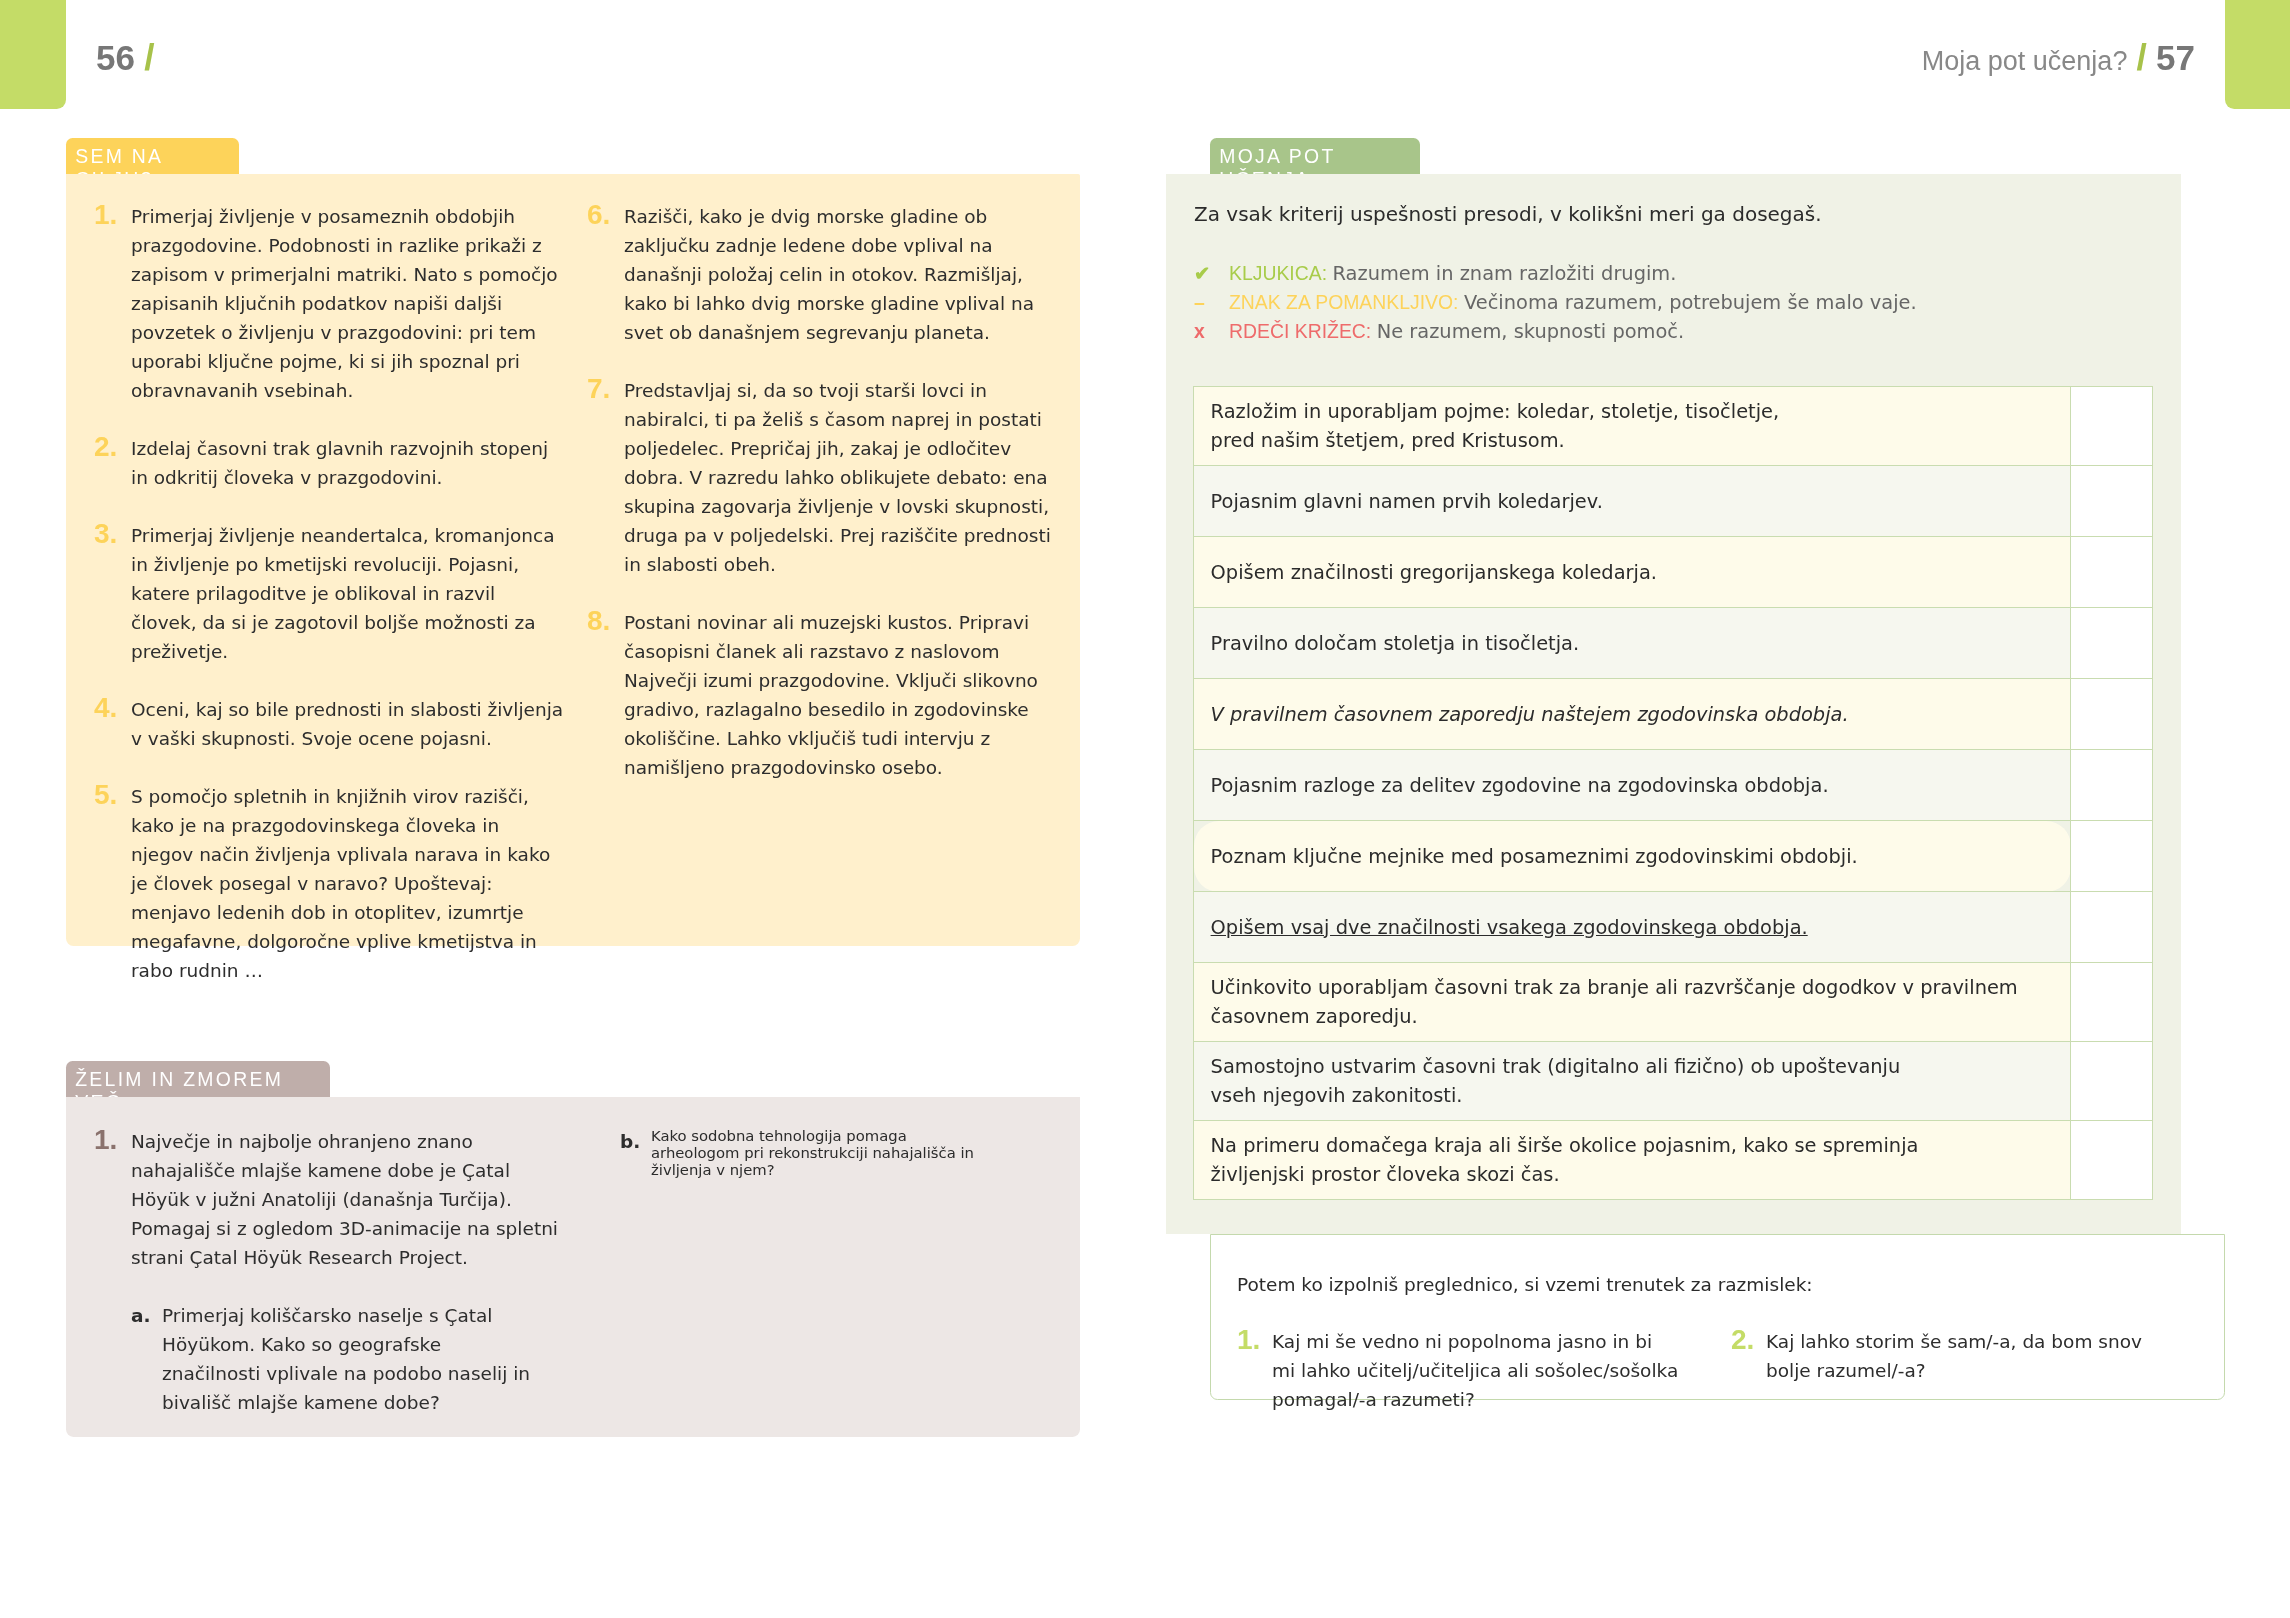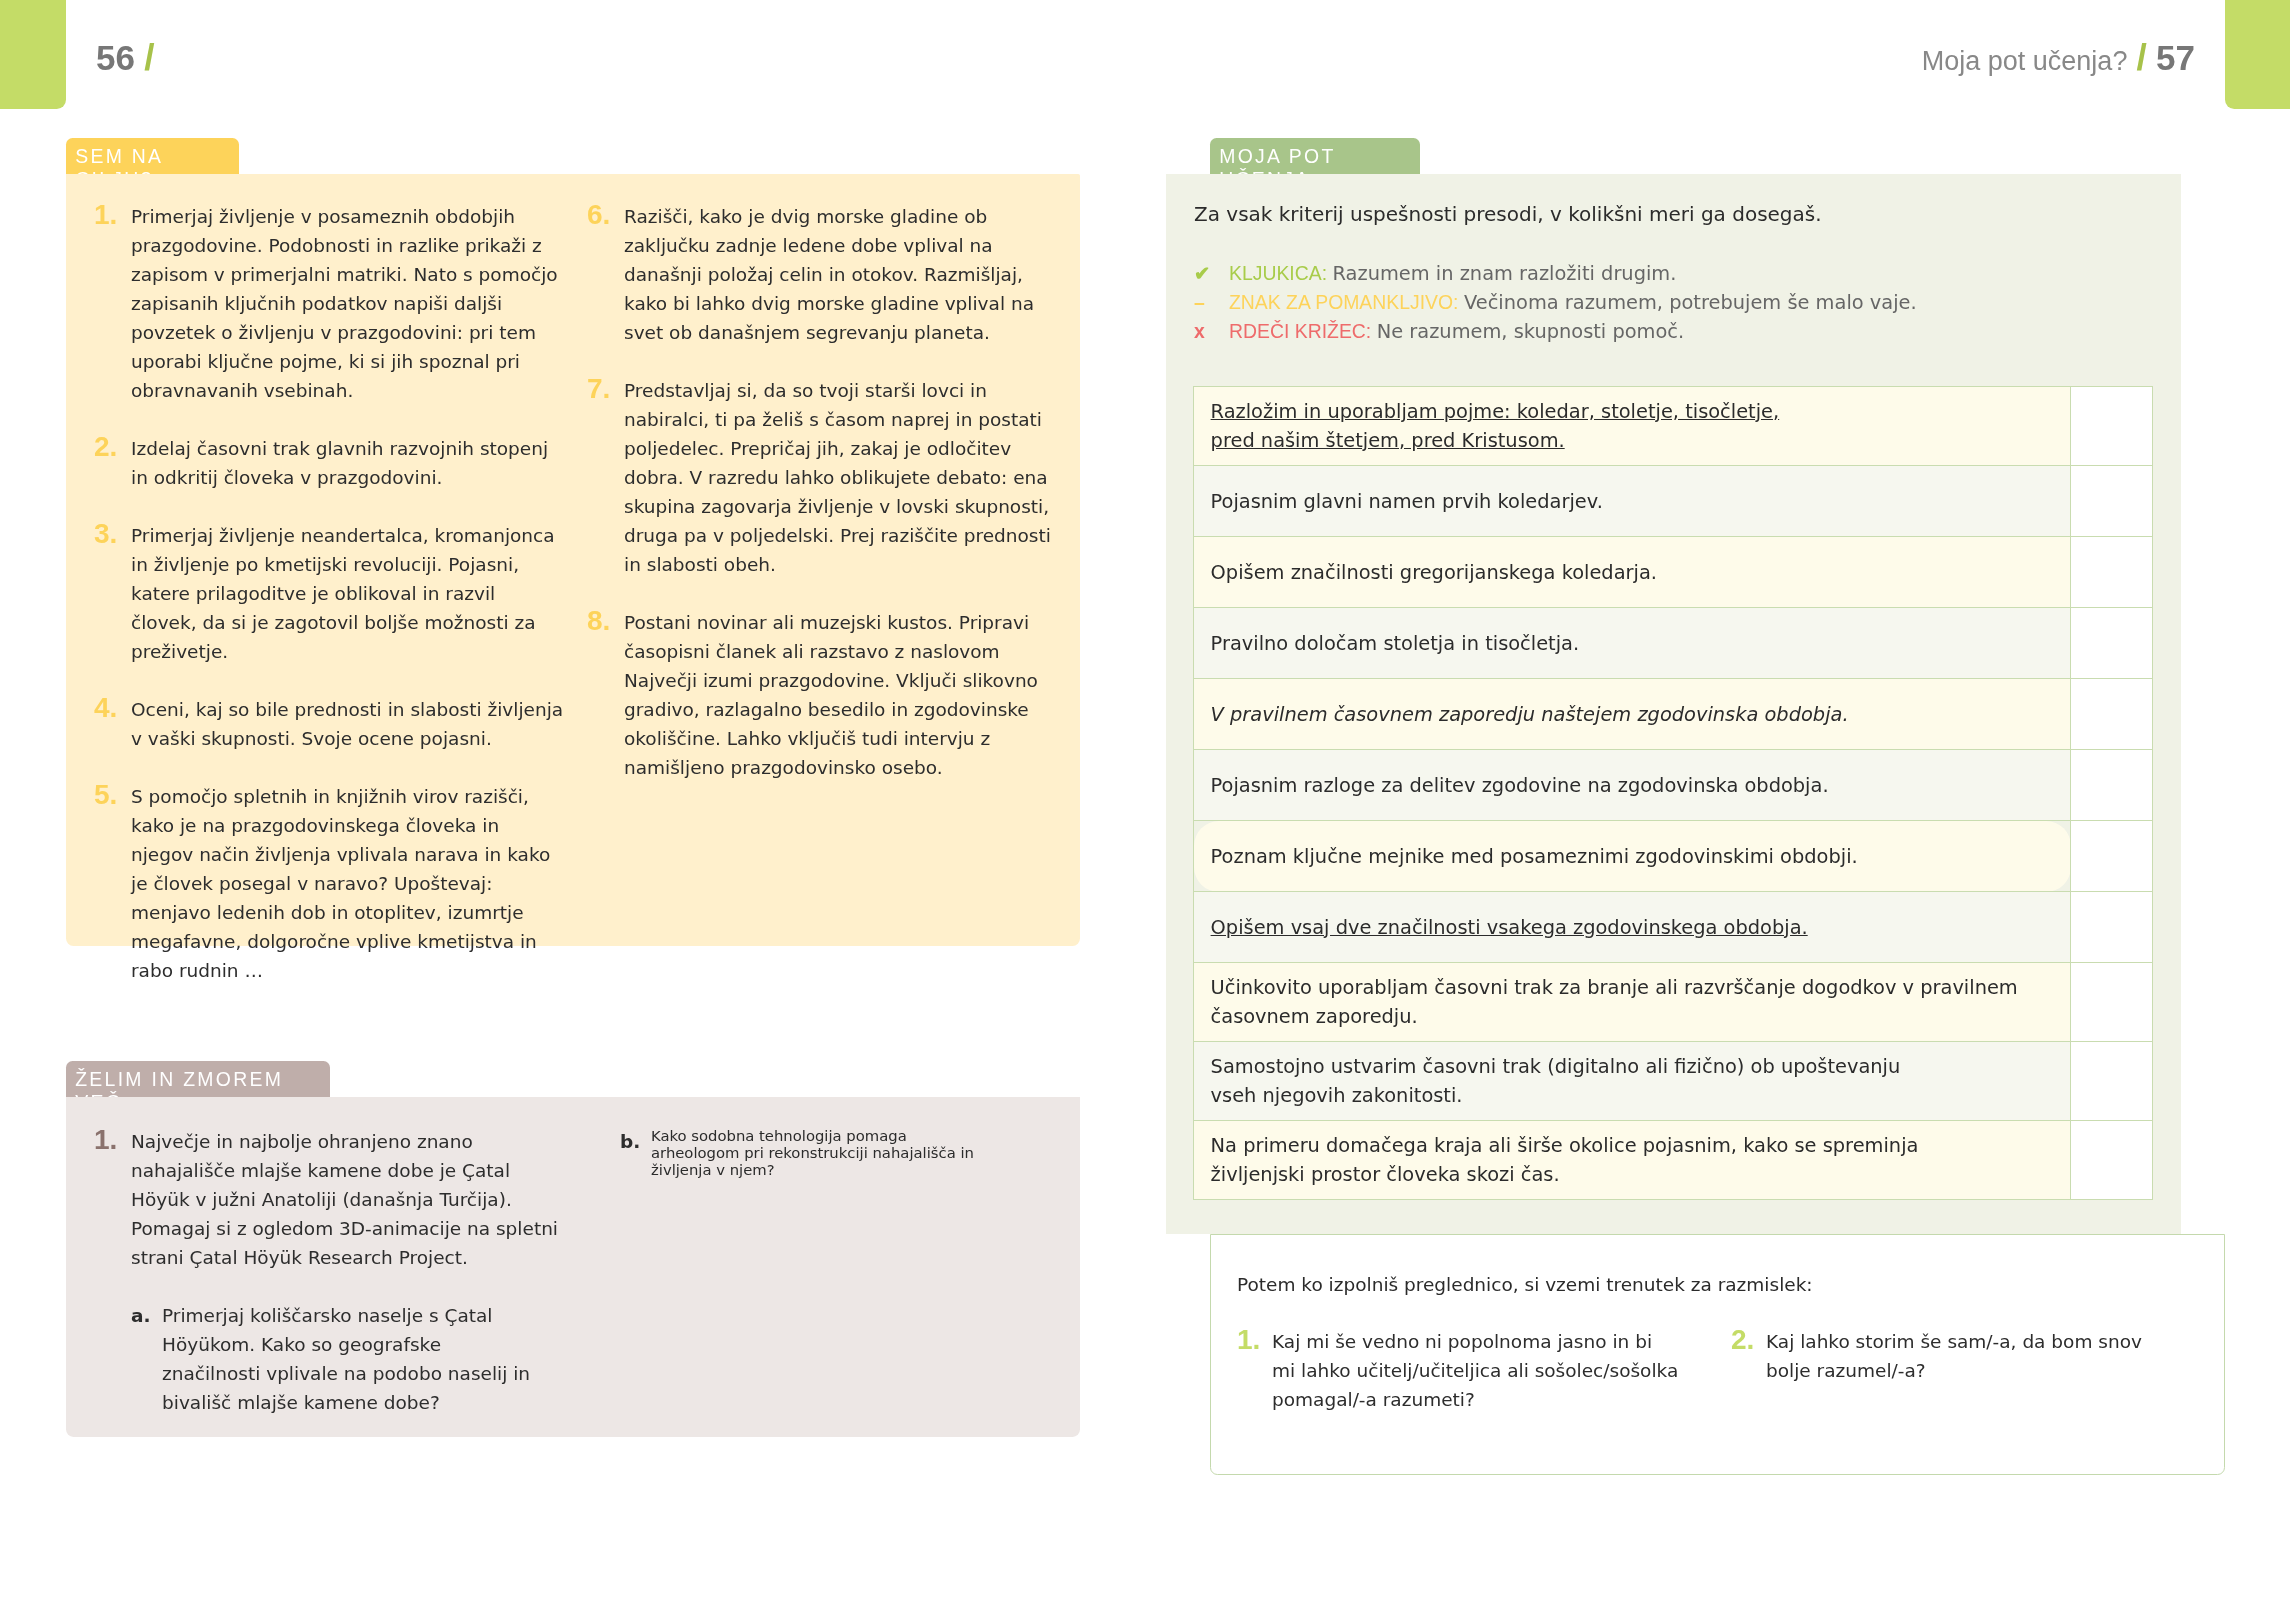--- a/index.html
+++ b/index.html
@@ -55,21 +55,21 @@
   .legend-row .key { margin-right: 5.5px; font-family: "Liberation Sans", sans-serif; }
   .legend-row .desc { color: #666; }
 
   .criteria { position: absolute; left: 27px; top: 212px; width: 960px; border-collapse: collapse; }
   .criteria td { border: 1.8px solid #c9dcb0; font-size: 19.4px; line-height: 29px; color: #2b2b2b; vertical-align: middle; }
   .criteria td.text { padding: 0 16.6px; width: 878px; }
   .criteria td.check { background: #ffffff; width: 82px; }
   .criteria tr.odd td.text { background: #fefbea; }
   .criteria tr.even td.text { background: #f6f7ef; }
 
-  #panel-reflect { left: 1210px; top: 1234px; width: 1015px; height: 241px; background: #fff;
+  #panel-reflect { left: 1210px; top: 1234px; width: 1015px; height: 166px; background: #fff;
     border: 1.8px solid #c4d9ad; border-bottom-left-radius: 7.4px; border-bottom-right-radius: 7.4px; }
   .reflect-intro { position: absolute; left: 26px; top: 39px; font-size: 18.5px; color: #2b2b2b; }
   .reflect-col { position: absolute; top: 92px; }
   .reflect-col .task .num { width: 35px; }
   .reflect-col .task .txt { font-size: 18.5px; line-height: 29px; }
 </style>
 </head>
 <body>
 
 <div class="corner-tab left"></div>
@@ -163,21 +163,21 @@
         <span class="desc">Večinoma razumem, potrebujem še malo vaje.</span>
       </div>
       <div class="legend-row">
         <span class="sym" style="color: rgb(238, 107, 107);">x</span>
         <span class="key" style="color: rgb(238, 107, 107);">RDEČI KRIŽEC:</span>
         <span class="desc">Ne razumem, skupnosti pomoč.</span>
       </div>
     </div>
   <table class="criteria" id="criteria">
       <tbody>
-        <tr class="odd" style="height: 79px; text-decoration: underline;">
+        <tr class="odd" style="height: 79px;">
           <td class="text" style="white-space: pre-line;">Razložim in uporabljam pojme: koledar, stoletje, tisočletje,
 pred našim štetjem, pred Kristusom.</td>
           <td class="check"></td>
         </tr>
         <tr class="even" style="height: 71px;">
           <td class="text" style="white-space: pre-line;">Pojasnim glavni namen prvih koledarjev.</td>
           <td class="check"></td>
         </tr>
         <tr class="odd" style="height: 71px;">
           <td class="text" style="white-space: pre-line;">Opišem značilnosti gregorijanskega koledarja.</td>

